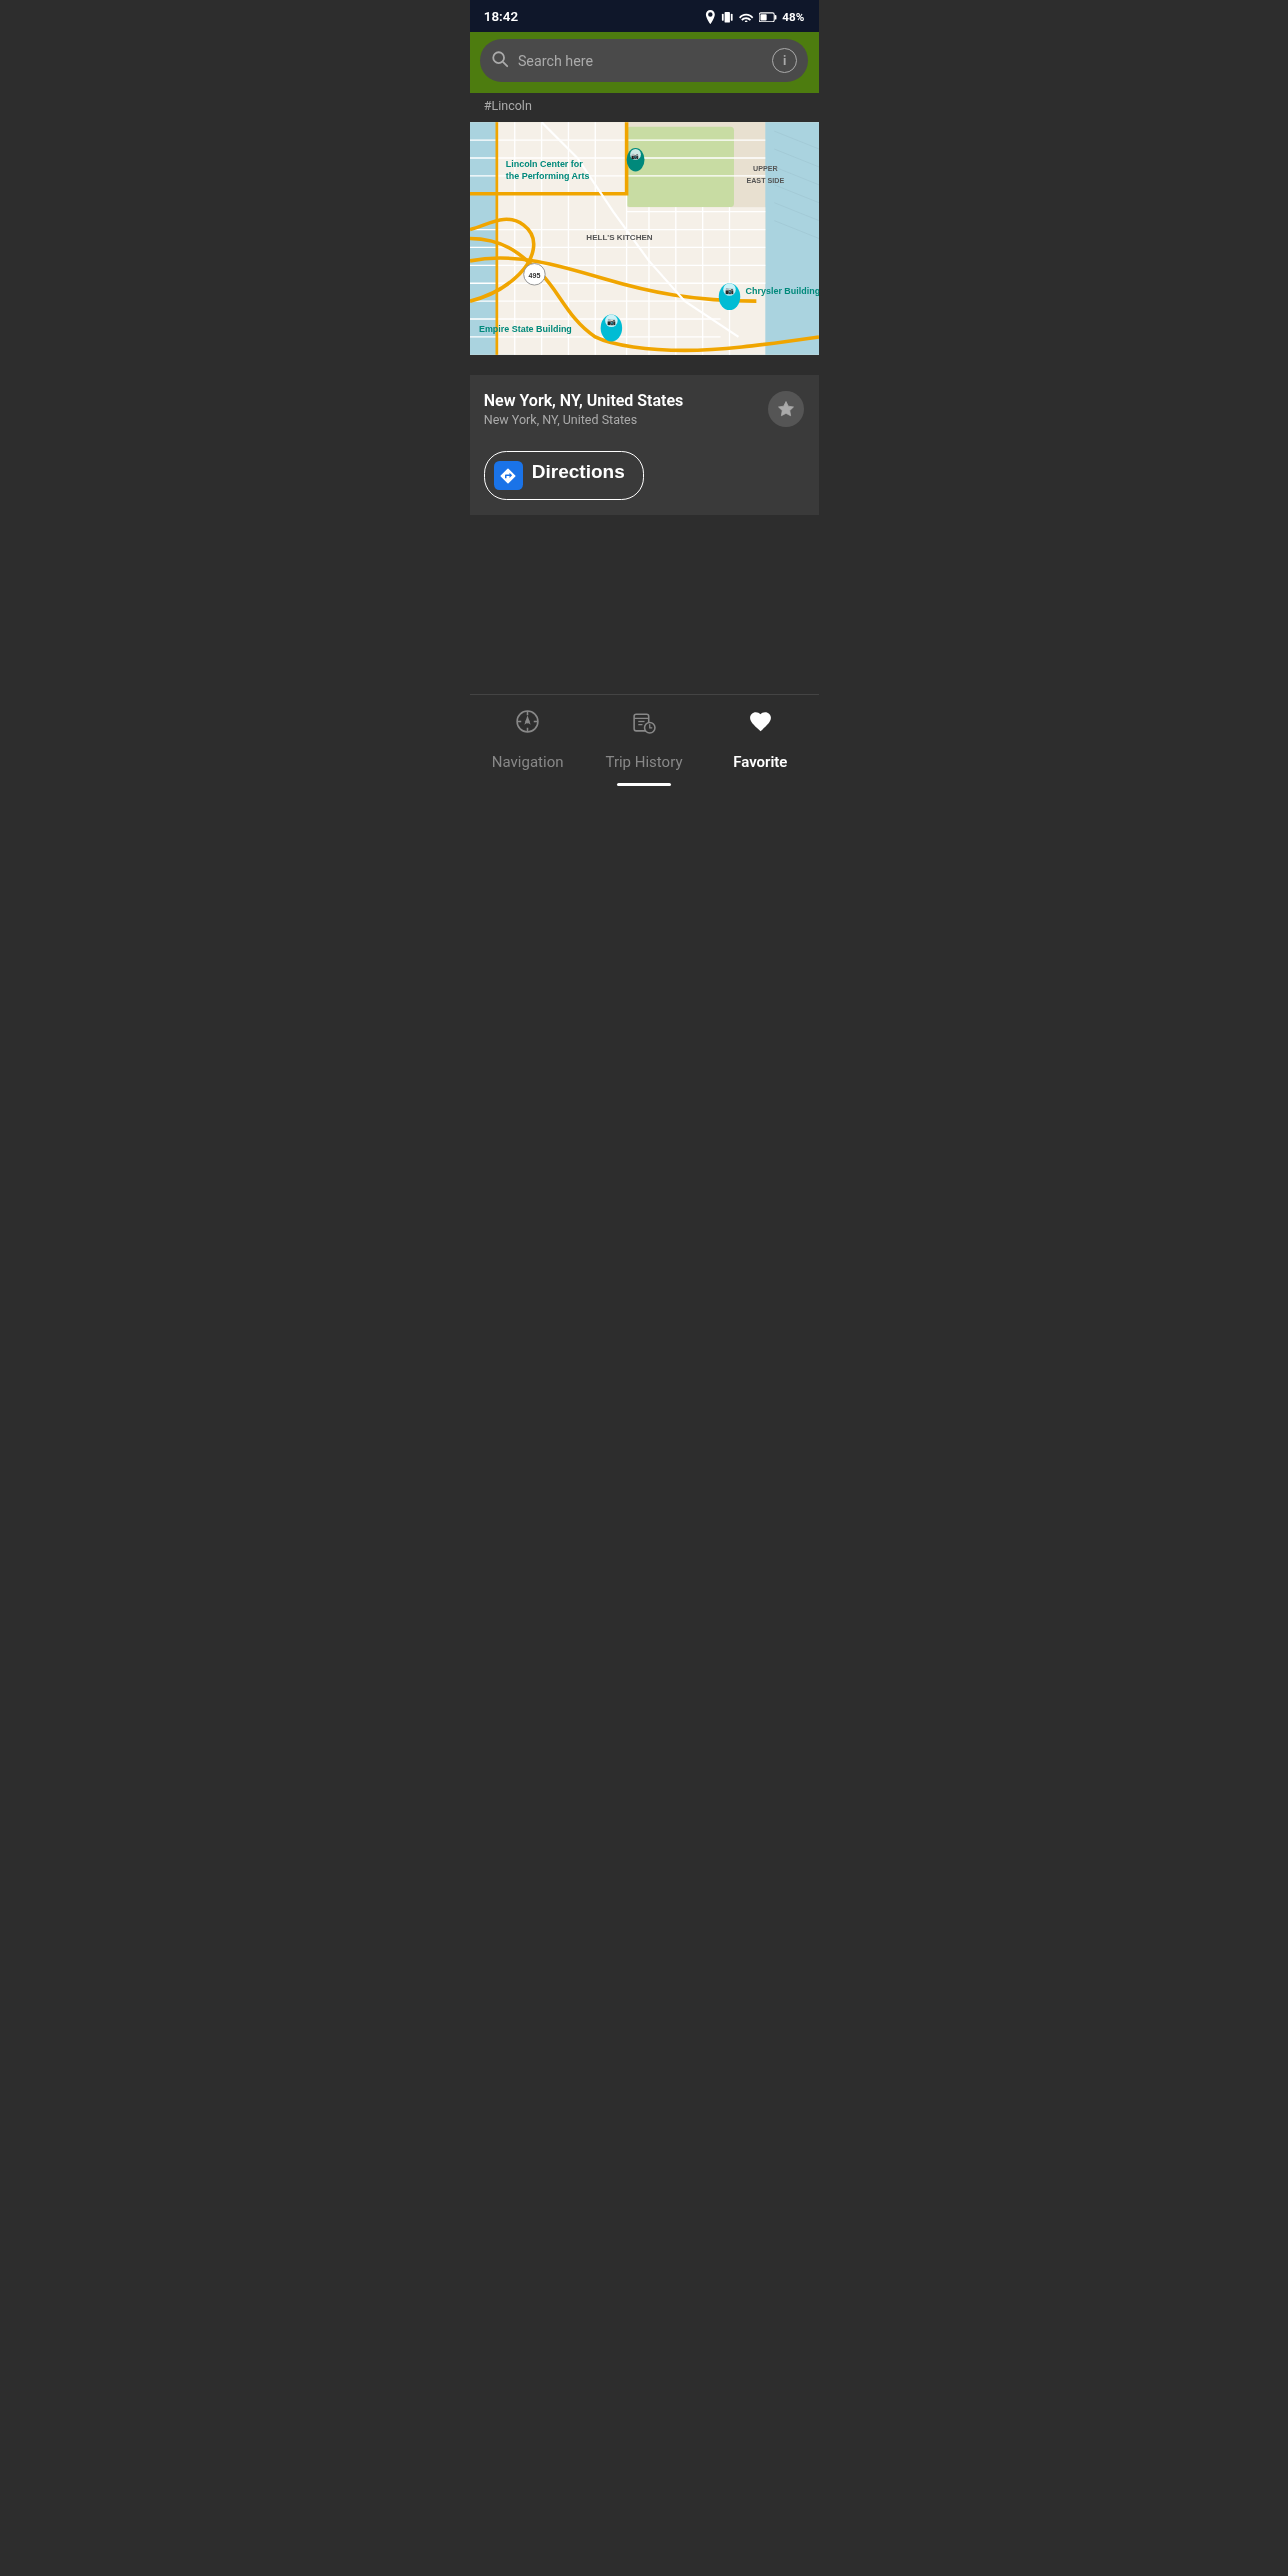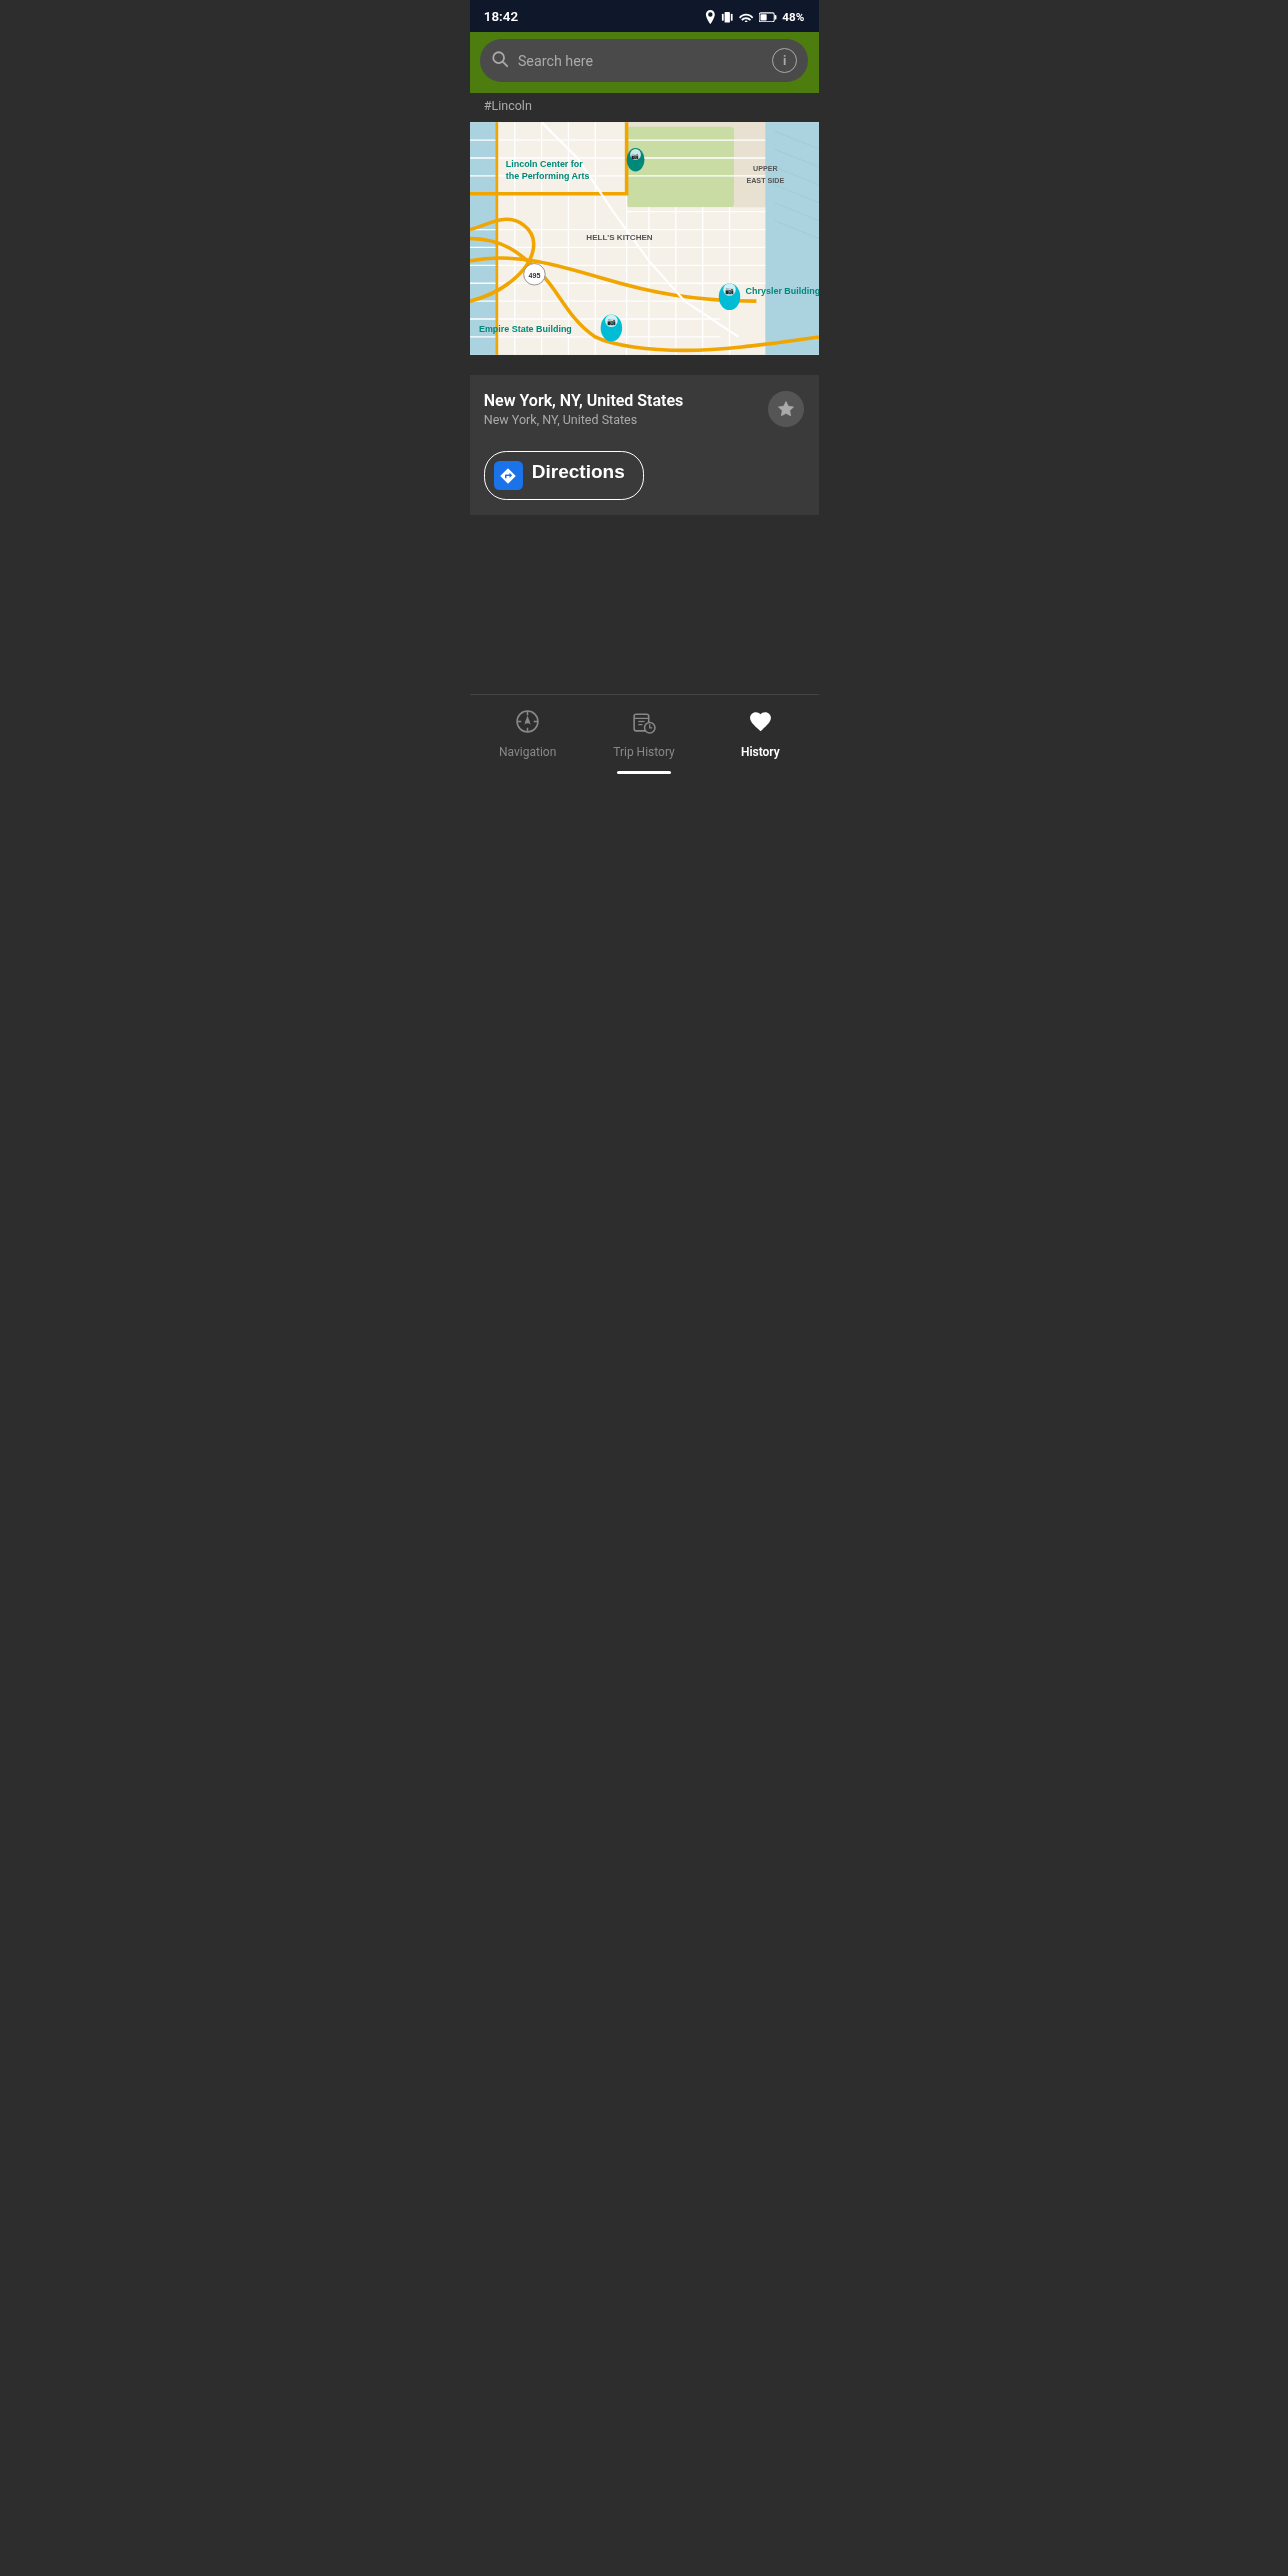--- a/index.html
+++ b/index.html
@@ -207,22 +207,23 @@
     .nav-icon {
       font-size: 23px;
       color: #888;
     }
 
     .nav-icon.active {
       color: #fff;
     }
 
     .nav-label {
-      font-size: 12px;
+      font-size: 15px;
       color: #888;
+      margin-top: 8px;
     }
 
     .nav-label.active {
       color: #fff;
       font-weight: 600;
     }
 
     .nav-indicator {
       position: absolute;
       bottom: -9px;
@@ -435,17 +436,17 @@
     <span class="nav-label">Trip History</span>
     <div class="nav-indicator"></div>
   </div>
 
   <div class="nav-item">
     <div class="nav-icon active">
       <svg width="25" height="25" viewBox="0 0 24 24" fill="white">
         <path d="M12 21.35l-1.45-1.32C5.4 15.36 2 12.28 2 8.5 2 5.42 4.42 3 7.5 3c1.74 0 3.41.81 4.5 2.09C13.09 3.81 14.76 3 16.5 3 19.58 3 22 5.42 22 8.5c0 3.78-3.4 6.86-8.55 11.54L12 21.35z"></path>
       </svg>
     </div>
-    <span class="nav-label active">History</span>
+    <span class="nav-label active">Favorite</span>
   </div>
 
 </div>
 
 
 </body></html>

